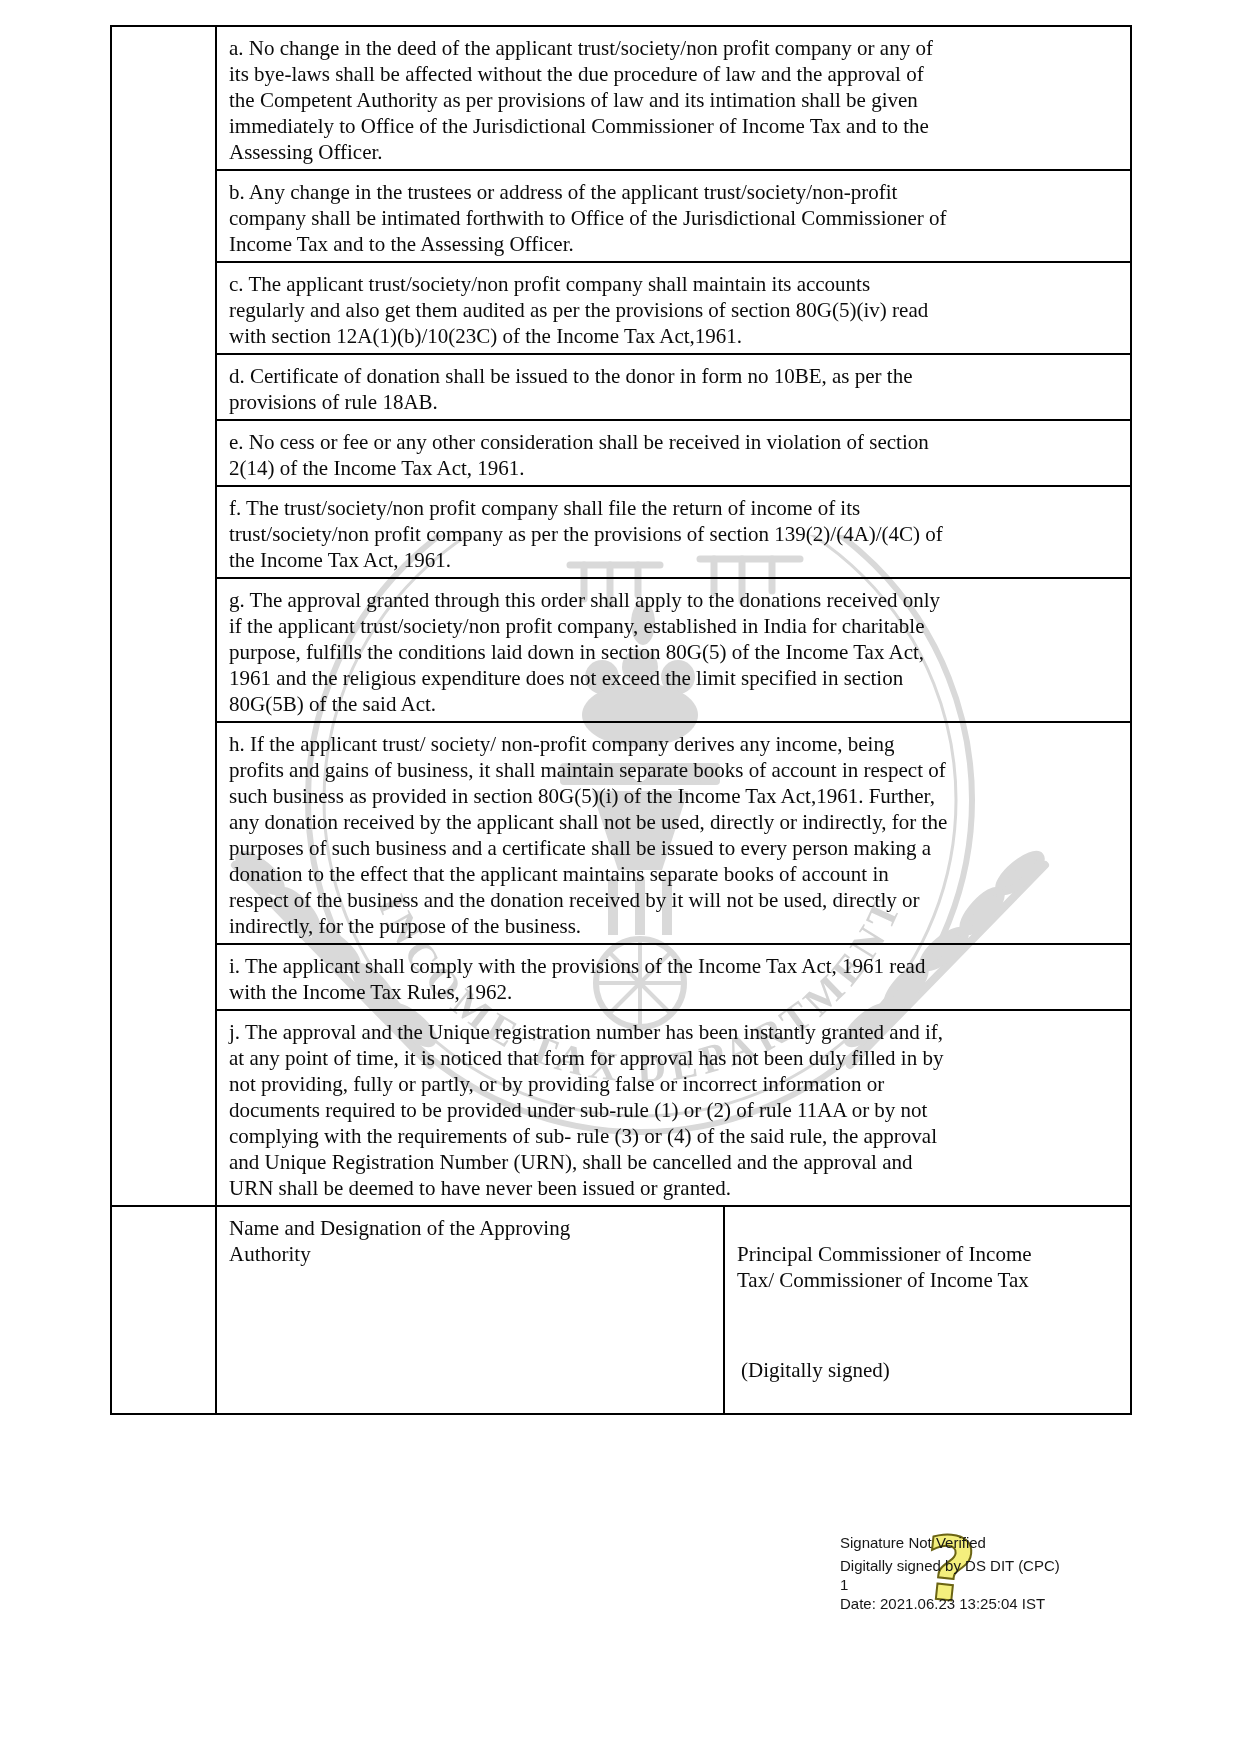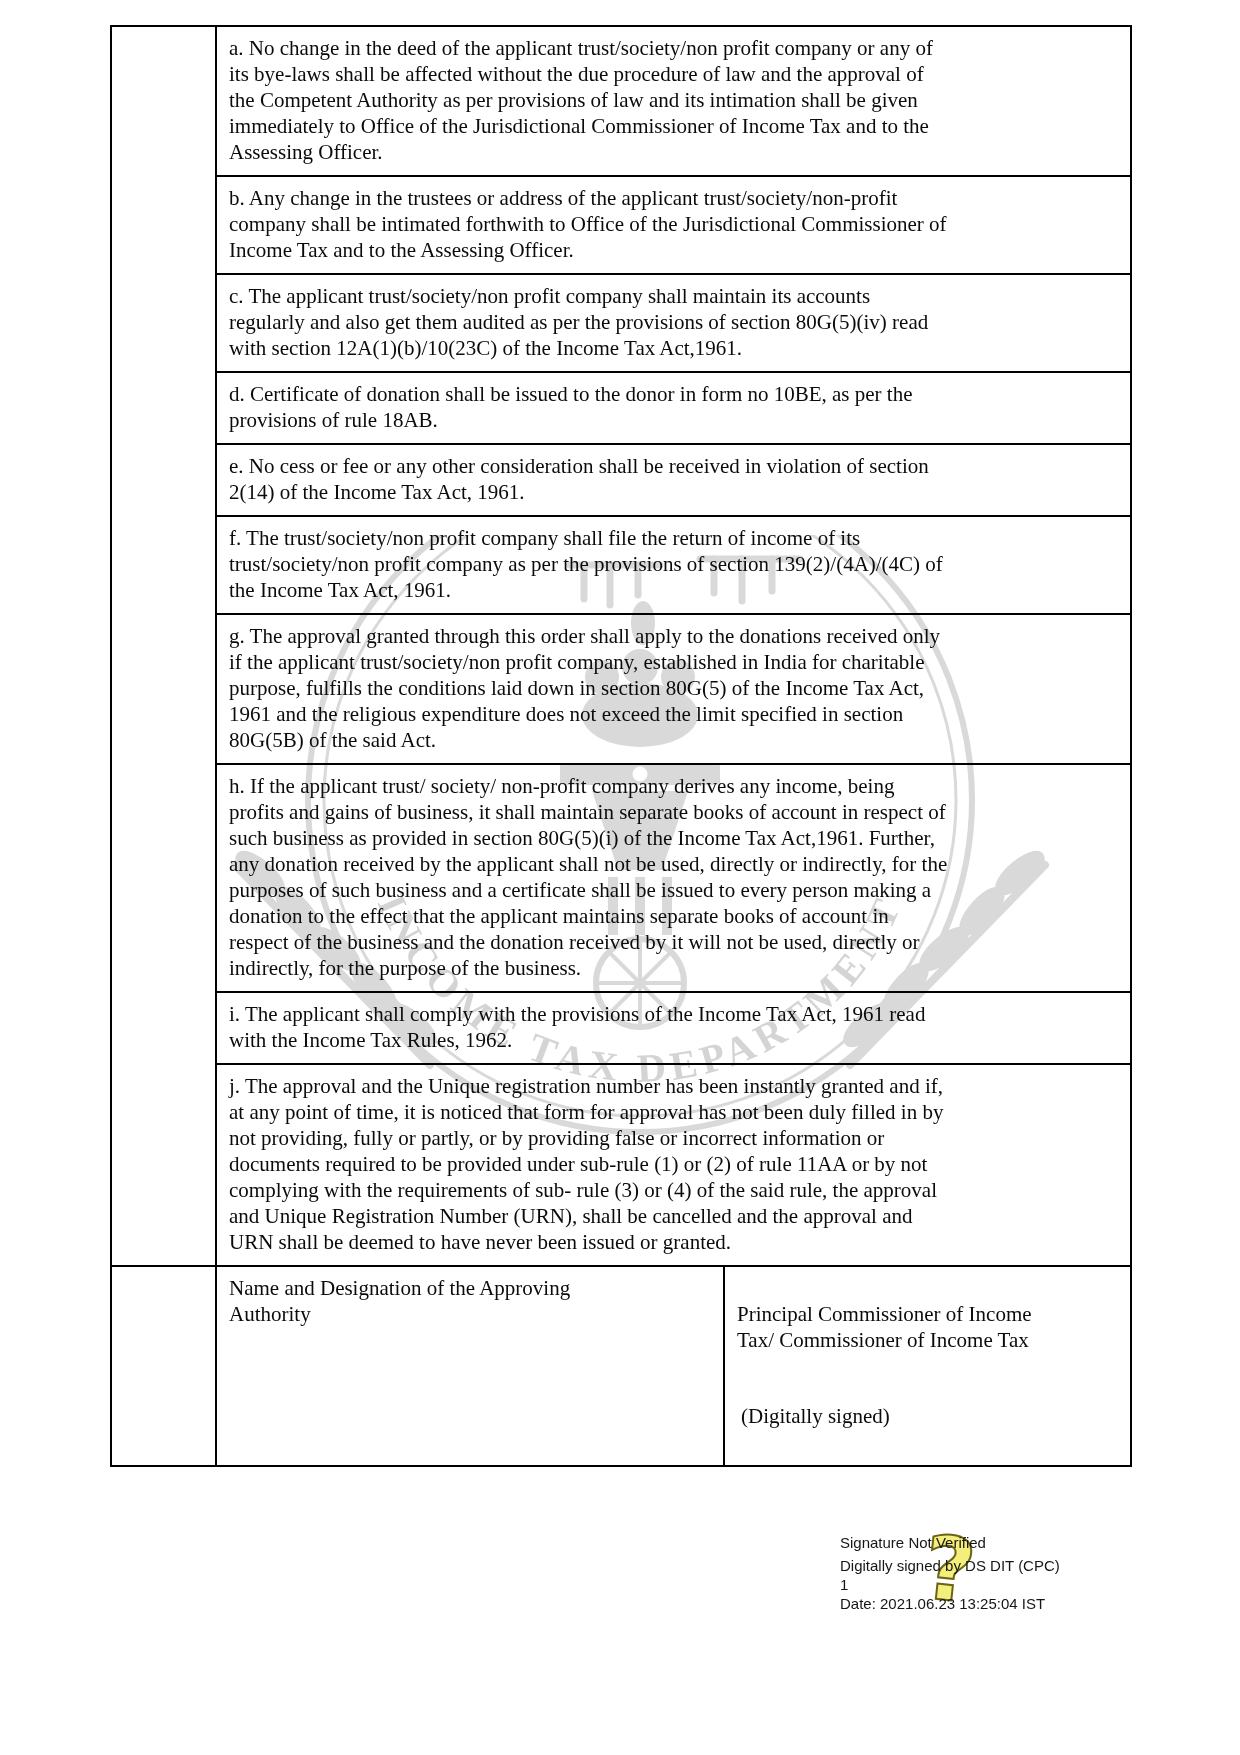--- a/index.html
+++ b/index.html
@@ -22,28 +22,28 @@
     position:absolute;left:110px;top:25px;
     width:1020px;
     border-collapse:collapse;
     table-layout:fixed;
     z-index:1;
     background:transparent;
   }
   table.doc td{
     border:2px solid #000000;
     vertical-align:top;
-    padding:8px 8px 10px 12px;
+    padding:8px 8px 4px 12px;
     font-size:21px;
     line-height:26px;
     white-space:pre-line;
     background:transparent;
   }
   td.spacer{padding:0;}
-  .fvalue .signed{margin-top:24px;padding-left:4px;}
+  .fvalue .signed{margin-top:38px;padding-left:4px;}
   
   .sig{
     position:absolute;left:840px;top:1533px;
     width:300px;
     z-index:2;
     font-family:"Liberation Sans", sans-serif;
     font-size:15px;line-height:19px;
     color:#161616;
   }
   .sig .line{position:relative;z-index:2;}

